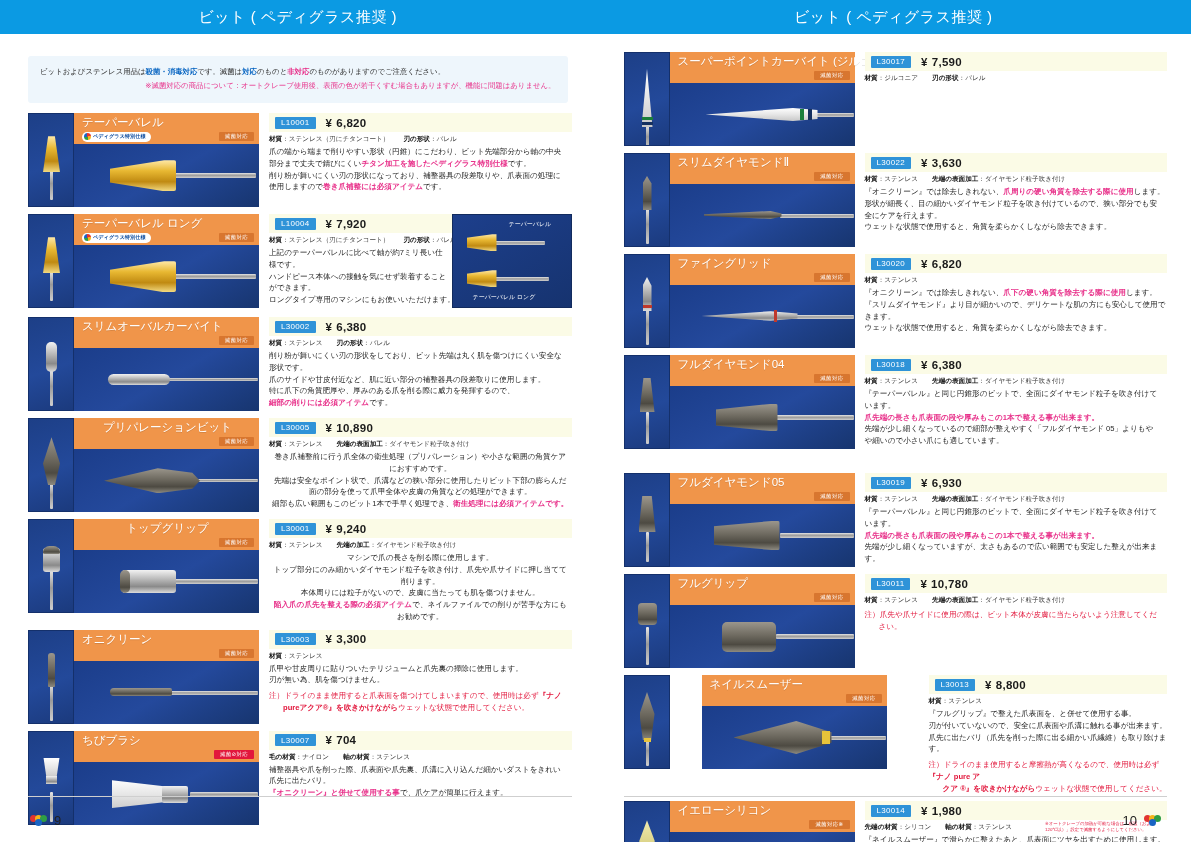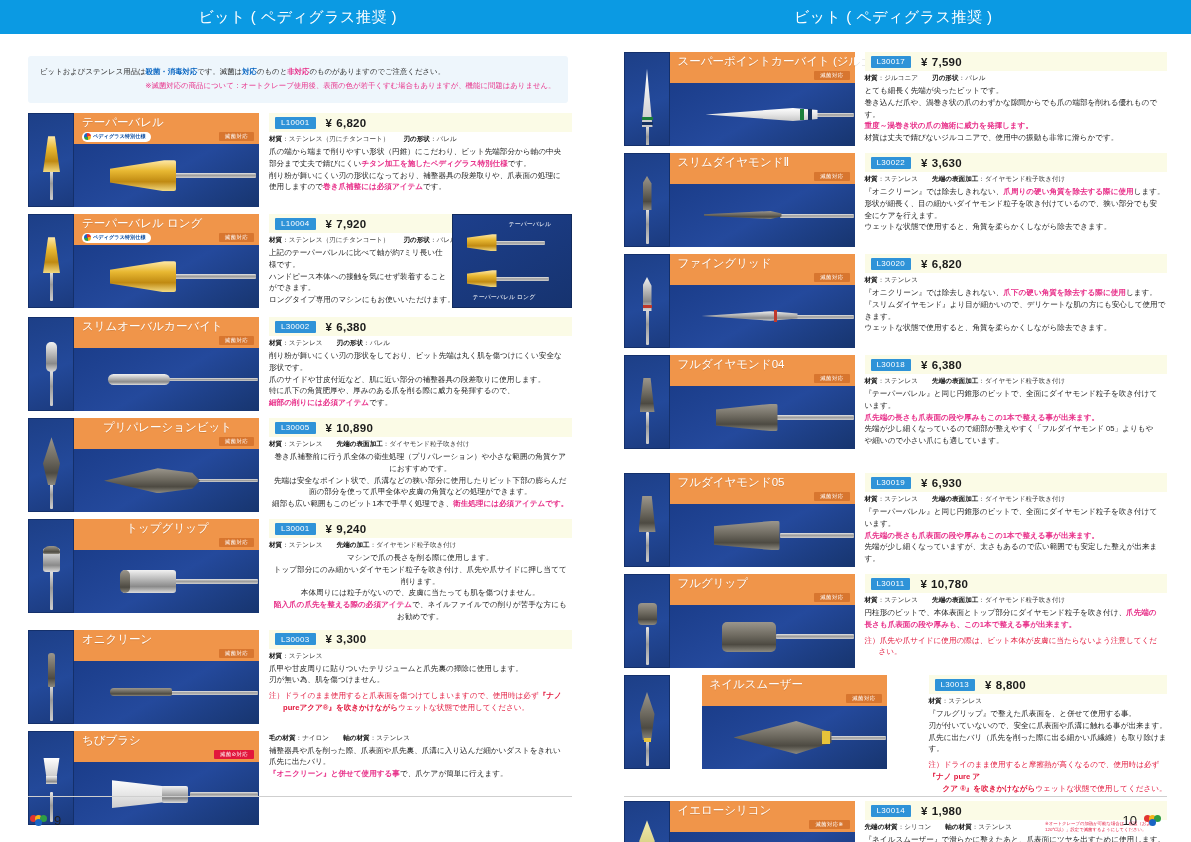--- a/index.html
+++ b/index.html
@@ -469,20 +469,24 @@
                   <span class="badge-ster na">滅菌⊘対応</span>
                 </div>
       </div>
       <div class="photo">
                 <div class="shaft" style="left:116px;top:30px;width:68px;height:5px;"></div>
                 <div class="head-white" style="left:38px;top:16px;width:52px;height:33px;clip-path:polygon(0 8%,100% 26%,100% 74%,0 92%);"></div>
                 <div class="head-steel" style="left:88px;top:24px;width:26px;height:17px;border-radius:2px;"></div>
               </div>
     </div>
     <div class="info" style="">
+      <div class="infohead">
+        <span class="code">L30007</span>
+        <span class="price"><span class="yen">¥</span>704</span>
+      </div>
 
       <div class="spec">
         <span><b>毛の材質</b>：<span>ナイロン</span></span>
         <span><b>軸の材質</b>：<span>ステンレス</span></span>
       </div>
       <div class="desc">
                 <p>補整器具や爪を削った際、爪表面や爪先裏、爪溝に入り込んだ細かいダストをきれい</p>
                 <p>爪先に出たバリ。</p>
                 <p><span class="hl">『オニクリーン』と併せて使用する事</span>で、爪ケアが簡単に行えます。</p>
               </div>
@@ -535,26 +539,20 @@
     <div class="info" style="">
       <div class="infohead">
         <span class="code">L30017</span>
         <span class="price"><span class="yen">¥</span>7,590</span>
       </div>
 
       <div class="spec">
         <span><b>材質</b>：<span>ジルコニア</span></span>
         <span><b>刃の形状</b>：<span>バレル</span></span>
       </div>
-      <div class="desc">
-                <p>とても細長く先端が尖ったビットです。</p>
-                <p>巻き込んだ爪や、渦巻き状の爪のわずかな隙間からでも爪の端部を削れる優れものです。</p>
-                <p><span class="hl">重度～渦巻き状の爪の施術に威力を発揮します。</span></p>
-                <p>材質は丈夫で錆びないジルコニアで、使用中の振動も非常に滑らかです。</p>
-              </div>
 
     </div>
   </div>
   <div class="prow" style="margin-bottom:7px;">
     <div class="thumb" style="height:94px;">
               <div class="shaft" style="left:21px;top:54px;width:3px;height:36px;"></div>
               <div class="head-diamond" style="left:18px;top:22px;width:9px;height:34px;clip-path:polygon(50% 0,100% 22%,100% 100%,0 100%,0 22%);"></div>
             </div>
     <div class="panel">
       <div class="titlebar">
@@ -718,24 +716,20 @@
     <div class="info" style="">
       <div class="infohead">
         <span class="code">L30011</span>
         <span class="price"><span class="yen">¥</span>10,780</span>
       </div>
 
       <div class="spec">
         <span><b>材質</b>：<span>ステンレス</span></span>
         <span><b>先端の表面加工</b>：<span>ダイヤモンド粒子吹き付け</span></span>
       </div>
-      <div class="desc">
-                <p>円柱形のビットで、本体表面とトップ部分にダイヤモンド粒子を吹き付け、<span class="hl">爪先端の</span></p>
-                <p><span class="hl">長さも爪表面の段や厚みも、この1本で整える事が出来ます。</span></p>
-              </div>
       <div class="note"><span>注）爪先や爪サイドに使用の際は、ビット本体が皮膚に当たらないよう注意してくだ</span><span class="ind">さい。</span></div>
 
     </div>
   </div>
   <div class="prow" style="margin-bottom:7px;gap:32px;">
     <div class="thumb" style="height:94px;">
               <div class="shaft" style="left:21px;top:62px;width:3px;height:28px;"></div>
               <div class="head-diamond" style="left:15px;top:16px;width:15px;height:48px;clip-path:polygon(50% 0,100% 46%,78% 100%,22% 100%,0 46%);"></div>
               <div class="ring" style="left:19px;top:62px;width:7px;height:4px;background:#e8c33a;"></div>
             </div>

